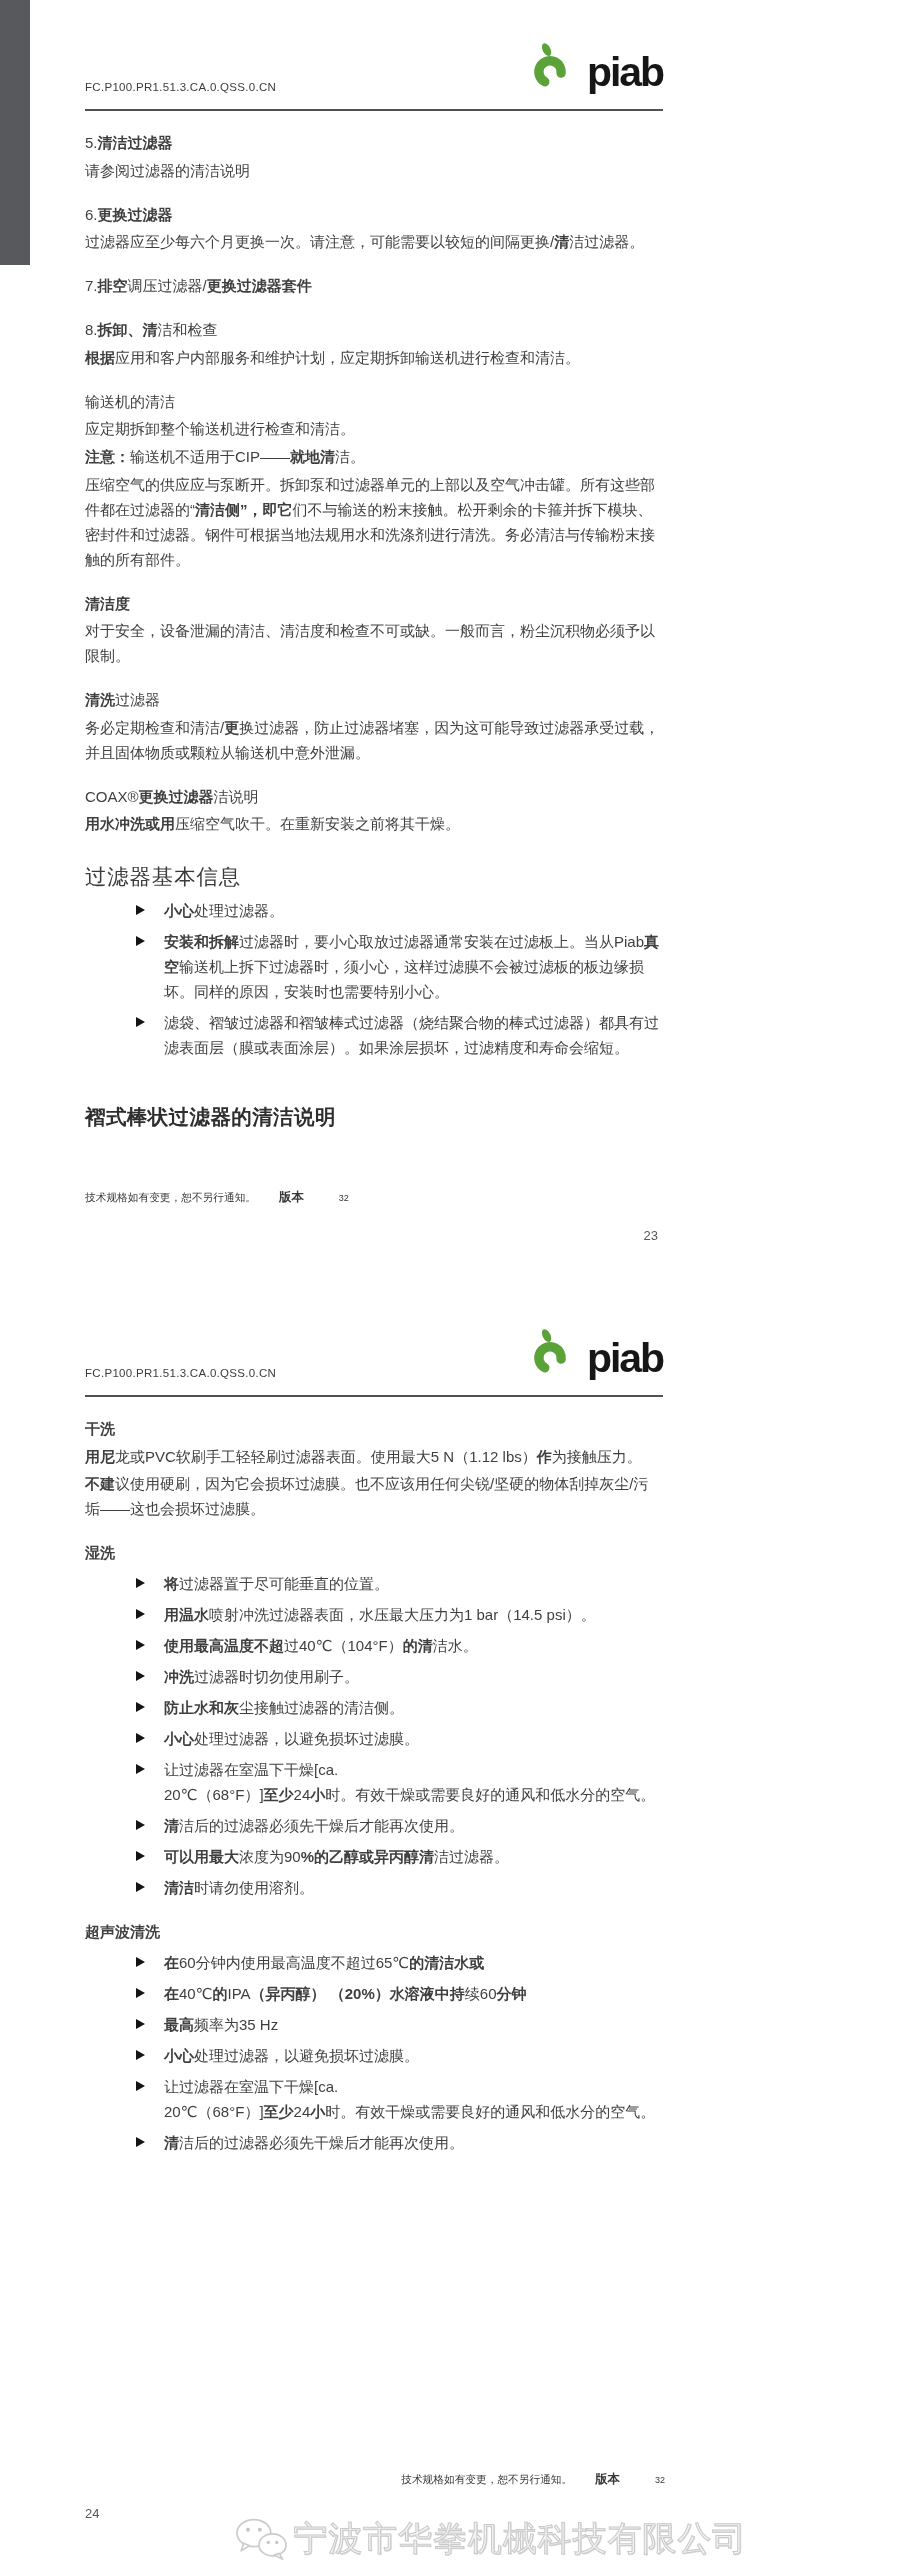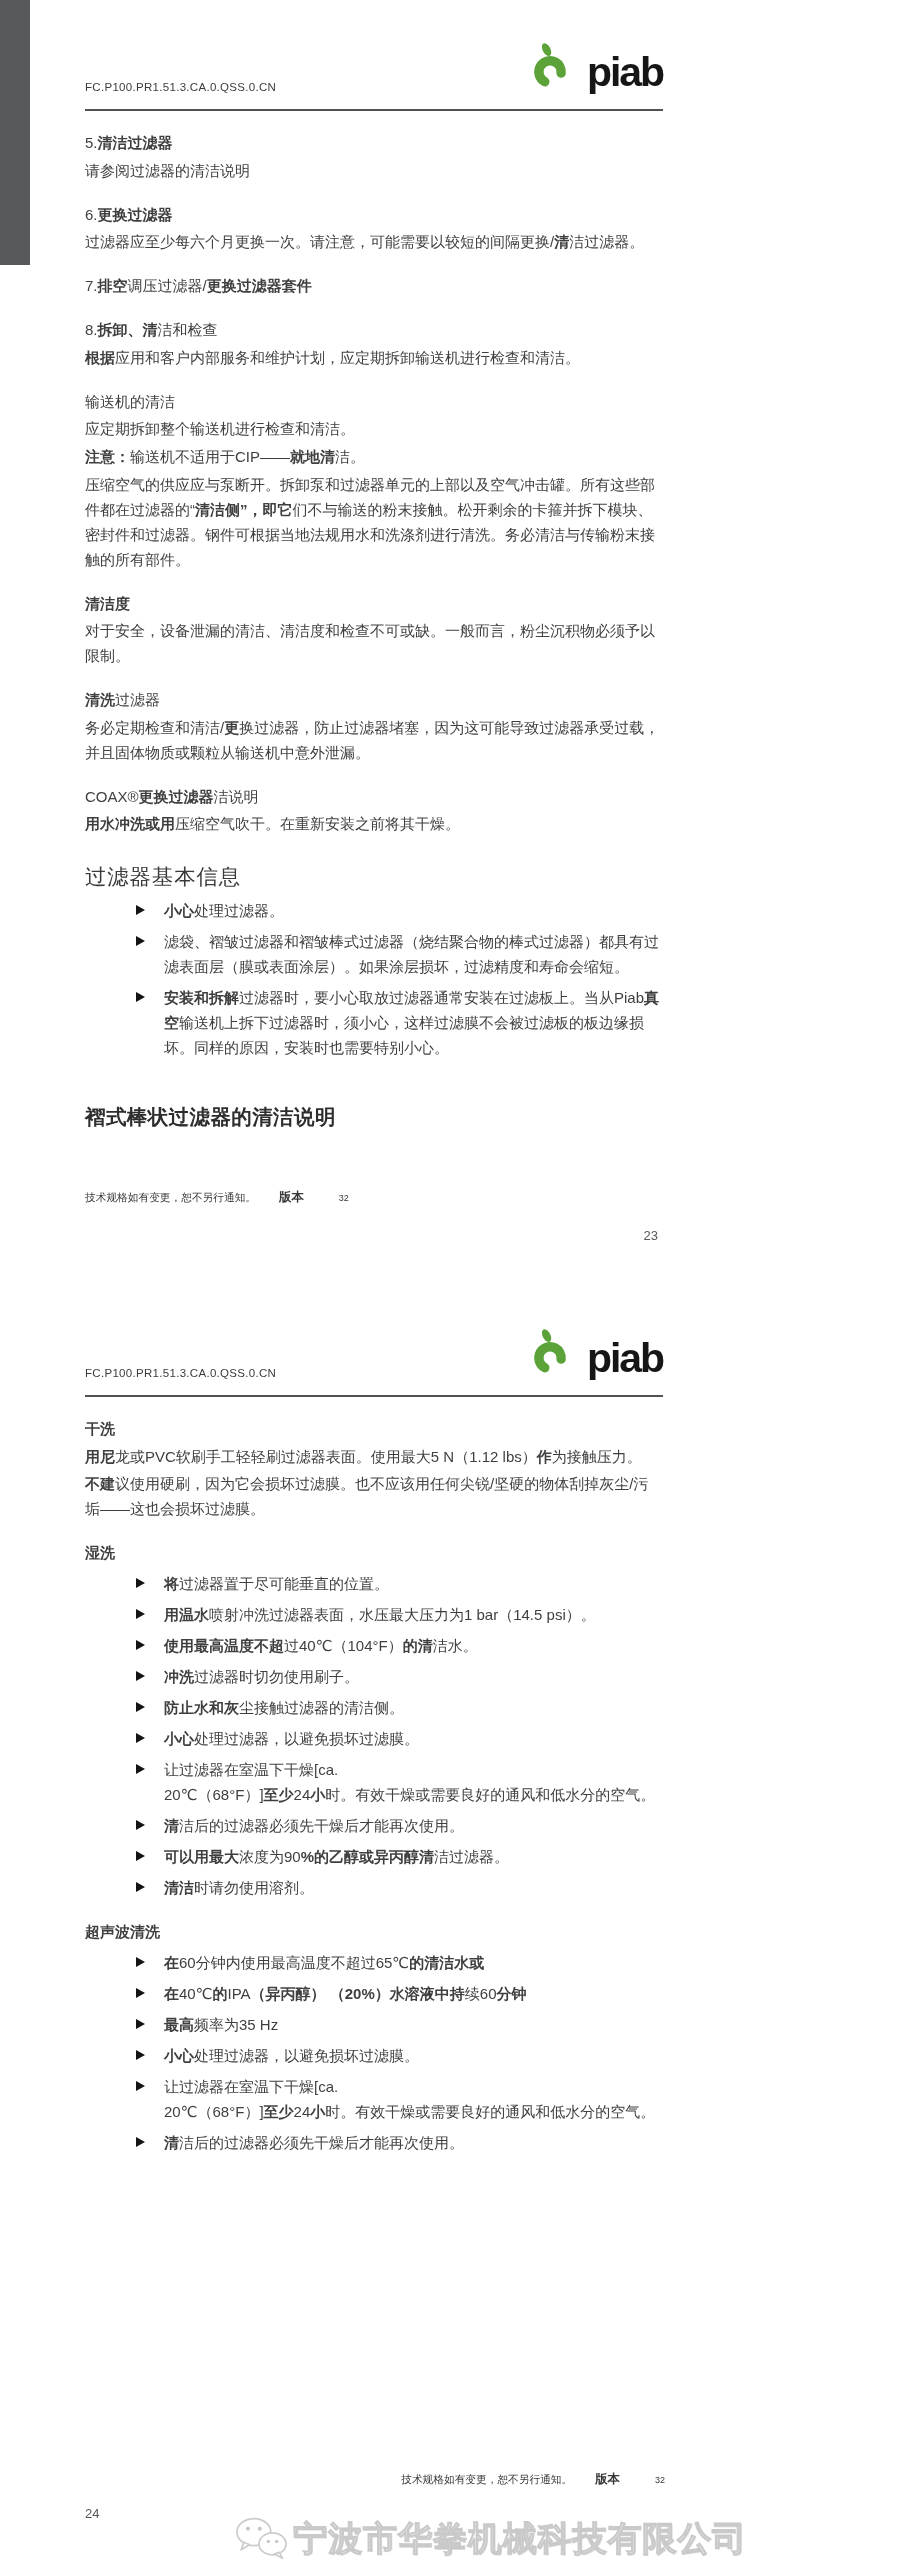--- a/index.html
+++ b/index.html
@@ -42,21 +42,21 @@
   
   .footnote{position:absolute;font-size:10.7px;color:#383838;white-space:nowrap;}
   .p1 .footnote{left:85px;top:1189px;}
   .p2 .footnote{right:101px;top:1173px;}
   .fn-ver{font-weight:700;font-size:12.4px;margin-left:23px;}
   .fn-num{font-size:9px;padding-left:35px;}
   .pageno{position:absolute;font-size:13px;color:var(--pageno);}
   .p1 .pageno{right:108px;top:1228px;}
   .p2 .pageno{left:85px;top:1208px;}
   
-  .watermark{position:absolute;right:19px;bottom:13.7px;display:flex;align-items:flex-start;gap:5px;font-weight:bold;}
+  .watermark{position:absolute;right:19px;bottom:13.7px;display:flex;align-items:center;gap:5px;}
   .wm-text{
     font-size:34px;letter-spacing:0.9px;color:#f2f2f2;
     -webkit-text-stroke:1px var(--watermark);
     text-shadow:0.9px 0.9px 0 #dcdcdc;
     white-space:nowrap;
   }
 </style>
 </head>
 <body>
 
@@ -88,22 +88,22 @@
         <div class="b-para"><span class="bold">注意：</span><span>输送机不适用于CIP——</span><span class="bold">就地清</span><span>洁。</span></div>
         <div class="b-para"><span>压缩空气的供应应与泵断开。拆卸泵和过滤器单元的上部以及空气冲击罐。所有这些部件都在过滤器的“</span><span class="bold">清洁侧”，即它</span><span>们不与输送的粉末接触。松开剩余的卡箍并拆下模块、密封件和过滤器。钢件可根据当地法规用水和洗涤剂进行清洗。务必清洁与传输粉末接触的所有部件。</span></div>
         <div class="b-sec"><span class="bold">清洁度</span></div>
         <div class="b-para"><span>对于安全，设备泄漏的清洁、清洁度和检查不可或缺。一般而言，粉尘沉积物必须予以限制。</span></div>
         <div class="b-sec"><span class="bold">清洗</span><span>过滤器</span></div>
         <div class="b-para"><span>务必定期检查和清洁/</span><span class="bold">更</span><span>换过滤器，防止过滤器堵塞，因为这可能导致过滤器承受过载，并且固体物质或颗粒从输送机中意外泄漏。</span></div>
         <div class="b-sec"><span>COAX®</span><span class="bold">更换过滤器</span><span>洁说明</span></div>
         <div class="b-para"><span class="bold">用水冲洗或用</span><span>压缩空气吹干。在重新安装之前将其干燥。</span></div>
         <div class="b-h1"><span>过滤器基本信息</span></div>
         <div class="b-bullet"><span class="tri"></span><span class="btext"><span class="bold">小心</span><span>处理过滤器。</span></span></div>
+        <div class="b-bullet"><span class="tri"></span><span class="btext"><span class="bold">安装和拆解</span><span>过滤器时，要小心取放过滤器通常安装在过滤板上。当从Piab</span><span class="bold">真空</span><span>输送机上拆下过滤器时，须小心，这样过滤膜不会被过滤板的板边缘损坏。同样的原因，安装时也需要特别小心。</span></span></div>
         <div class="b-bullet"><span class="tri"></span><span class="btext"><span>滤袋、褶皱过滤器和褶皱棒式过滤器（烧结聚合物的棒式过滤器）都具有过滤表面层（膜或表面涂层）。如果涂层损坏，过滤精度和寿命会缩短。</span></span></div>
-        <div class="b-bullet"><span class="tri"></span><span class="btext"><span class="bold">安装和拆解</span><span>过滤器时，要小心取放过滤器通常安装在过滤板上。当从Piab</span><span class="bold">真空</span><span>输送机上拆下过滤器时，须小心，这样过滤膜不会被过滤板的板边缘损坏。同样的原因，安装时也需要特别小心。</span></span></div>
         <div class="b-h2"><span class="bold">褶式棒状</span><span>过滤器的清洁</span><span class="bold">说明</span></div>
       </div>
   </div>
   <div class="footnote">
     <span class="fn-text">技术规格如有变更，恕不另行通知。</span><span class="fn-ver">版本</span><span class="fn-num">32</span>
   </div>
   <div class="pageno">23</div>
 </section>
 
 <section class="page page-2 p2">

